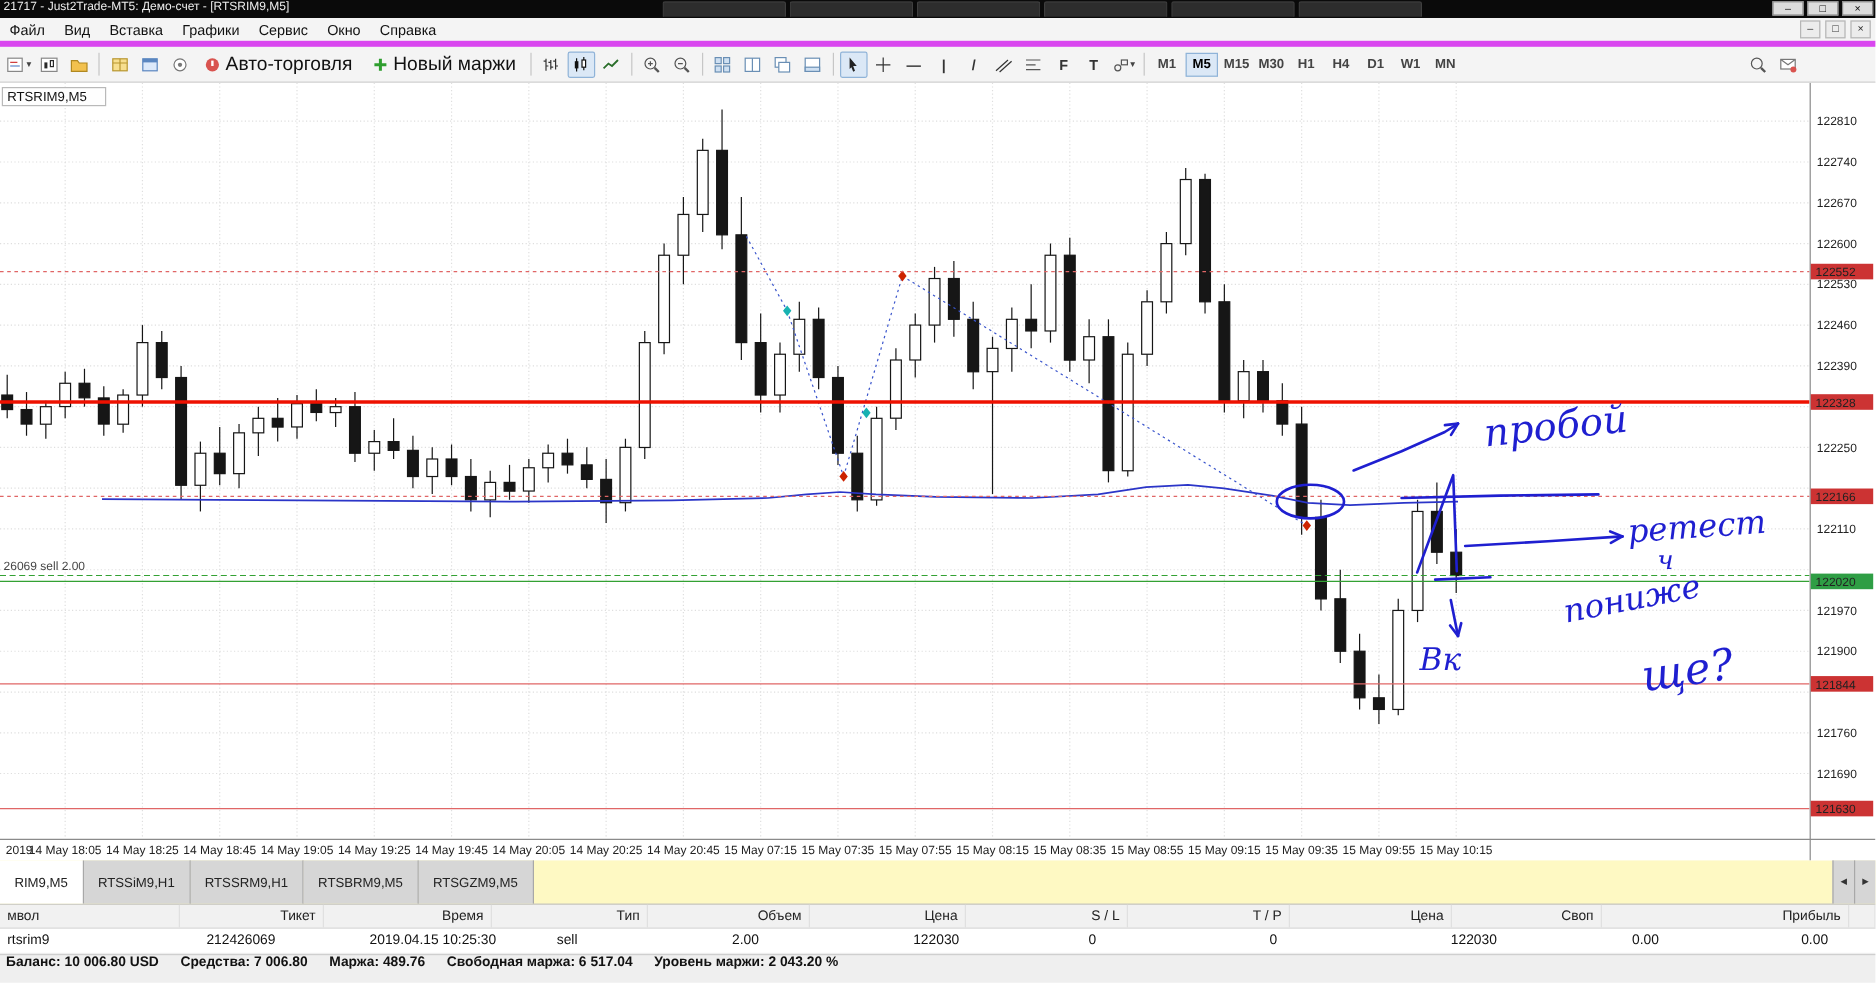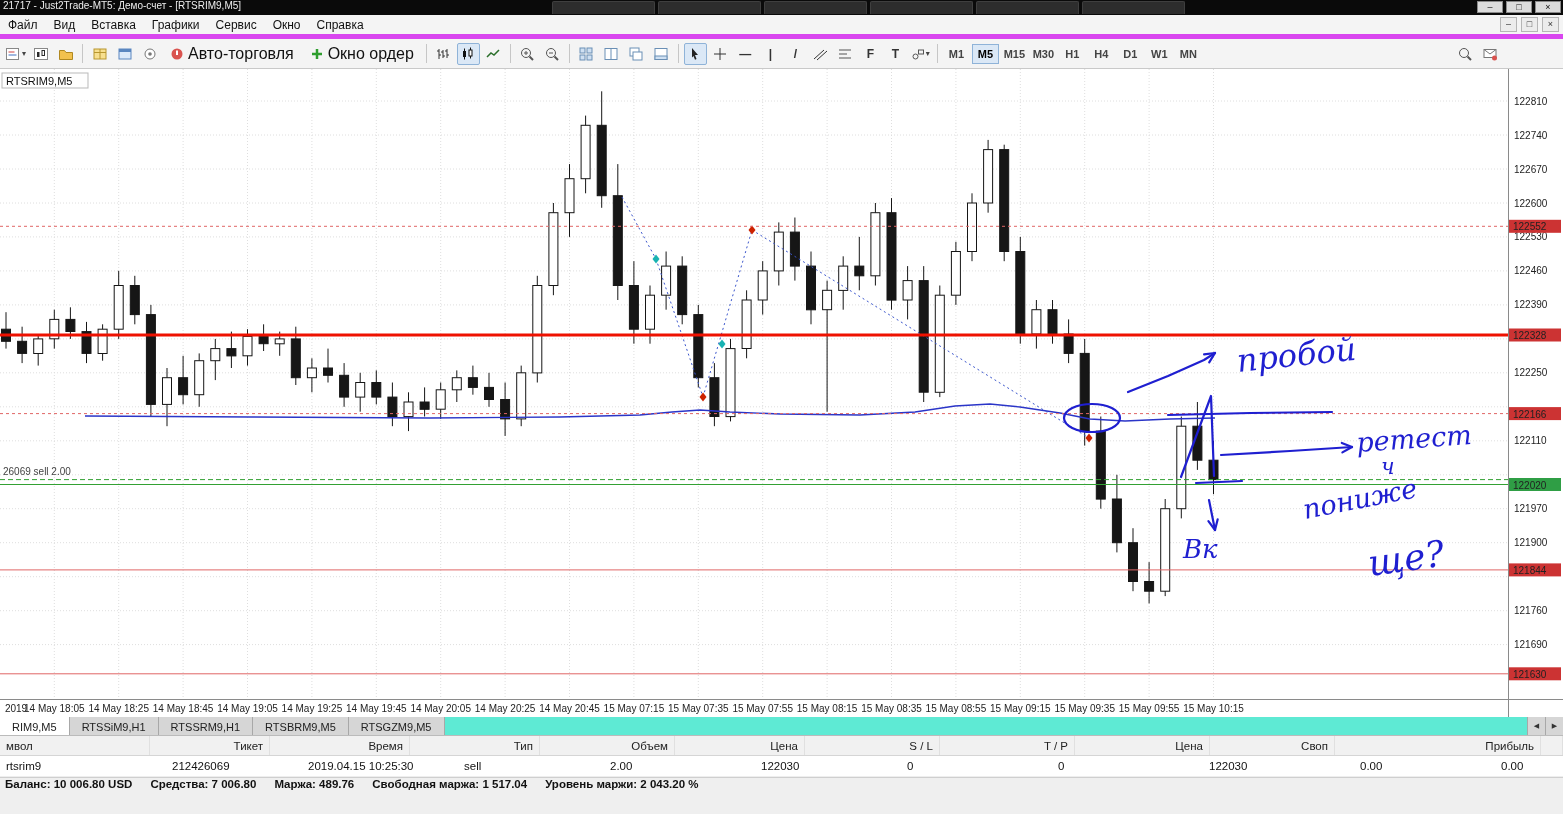--- a/index.html
+++ b/index.html
@@ -36,21 +36,21 @@
   .right-icons{margin-right:58px;display:flex;}
 
   
   #chart-svg{display:block;background:#fff;}
   .ax{font:10px "Liberation Sans",sans-serif;fill:#222;}
   .sym{font:11px "Liberation Sans",sans-serif;fill:#111;}
   .ord{font:10px "Liberation Sans",sans-serif;fill:#444;}
   .hand{font-family:"DejaVu Serif",serif;font-style:italic;fill:#1f1fd0;}
 
   
-  .chart-tabs{height:19px;background:#5eead4;display:flex;align-items:stretch;font-size:11px;color:#222;border-bottom:1px solid #bbb;justify-content:center;}
+  .chart-tabs{height:37px;background:#fef9c3;display:flex;align-items:stretch;font-size:11px;color:#222;border-bottom:1px solid #bbb;justify-content:center;}
   .ctab{padding:1px 12px 0;background:#d6d6d6;border-right:1px solid #a8a8a8;display:flex;align-items:center;}
   .ctab.active{background:#fff;}
   .tab-spacer{flex:1;}
   .tab-arrow{width:18px;display:flex;align-items:center;justify-content:center;font-size:7px;color:#333;background:#d6d6d6;border-left:1px solid #a8a8a8;}
 
   
   .trade-header,.trade-row{display:grid;grid-template-columns:150px 120px 140px 130px 135px 130px 135px 135px 135px 125px 206px 22px;align-items:center;font-size:11.5px;}
   .trade-header{height:20px;background:#f1f1f1;border-bottom:1px solid #d5d5d5;color:#222;}
   .trade-header .c{padding:0 6px;border-right:1px solid #e0e0e0;height:100%;display:flex;align-items:center;justify-content:flex-end;}
   .trade-header .c.first{justify-content:flex-start;}
@@ -146,21 +146,21 @@
           <circle cx="7" cy="7" r="5.5" fill="#d9534f"></circle>
           <rect x="6" y="3.5" width="2" height="4.5" fill="#fff"></rect>
         </svg>
       <span>Авто-торговля</span>
     </div>
     <div class="tbtn texted">
       <svg width="14" height="14">
           <line x1="7" y1="2" x2="7" y2="12" stroke="#2e9e2e" stroke-width="2.5"></line>
           <line x1="2" y1="7" x2="12" y2="7" stroke="#2e9e2e" stroke-width="2.5"></line>
         </svg>
-      <span>Окно ордер</span>
+      <span>Новый маржи</span>
     </div>
     <div class="tsep"></div>
     <div class="tbtn">
       <svg width="16" height="16">
           <path d="M4 3 v10 M4 5 h-2 M4 9 h2 M8 4 v8 M8 6 h-2 M8 10 h2 M12 3 v9 M12 5 h-2 M12 9 h2" stroke="#333" fill="none"></path>
         </svg>
     </div>
     <div class="tbtn pressed">
       <svg width="16" height="16">
           <line x1="4.5" y1="2.5" x2="4.5" y2="13.5" stroke="#111"></line>
@@ -607,17 +607,17 @@
     <div class="c">122030</div>
     <div class="c">0.00</div>
     <div class="c">0.00</div>
     <div class="close-x">×</div>
   </div>
 
   <div class="statusbar">
     <span>Баланс: 10 006.80 USD</span>
     <span>Средства: 7 006.80</span>
     <span>Маржа: 489.76</span>
-    <span>Свободная маржа: 1 517.04</span>
+    <span>Свободная маржа: 6 517.04</span>
     <span>Уровень маржи: 2 043.20 %</span>
   </div>
   <div class="filler"></div>
 </div>
 
 </body></html>

